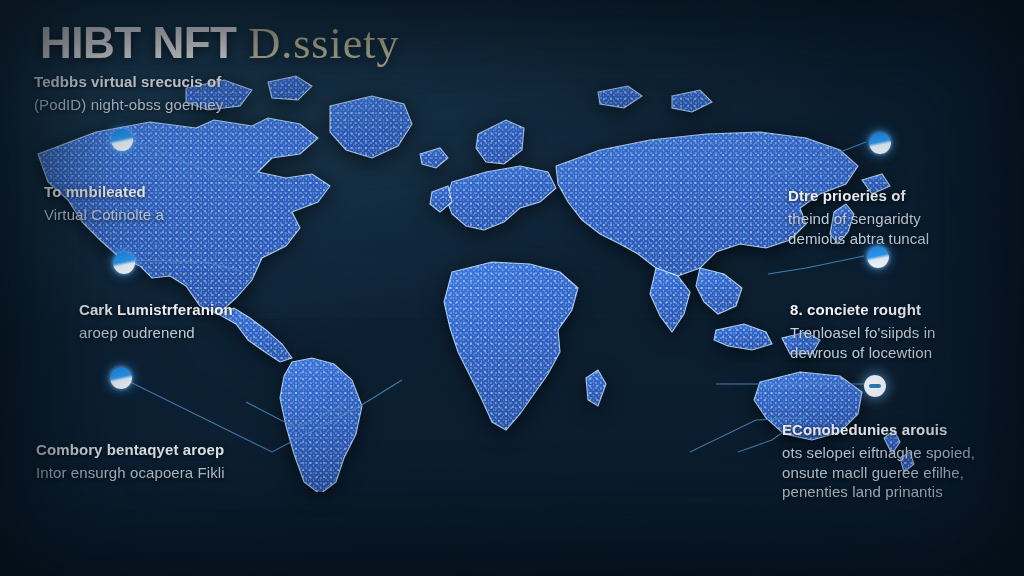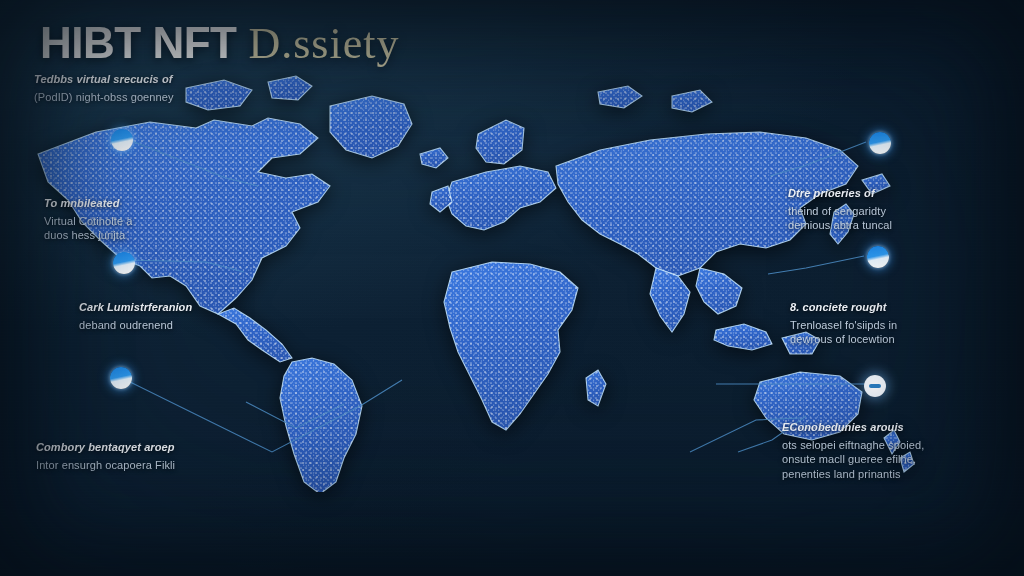--- a/index.html
+++ b/index.html
@@ -40,24 +40,24 @@
     color:#d9d3b0;font-family:"Liberation Serif",serif;font-weight:normal;
     margin-left:12px;letter-spacing:1px;text-align:right;
   }
 
   
   .note{position:absolute;z-index:22;width:250px;line-height:1.32;
     text-shadow:0 1px 4px rgba(0,0,0,.75);}
   .note.left{text-align:left;}
   .note.right{text-align:left;}
   .note .hd{
-    display:block;color:#f2f6fb;font-weight:bold;font-size:11px;
-    margin-bottom:3px;letter-spacing:.1px;font-style:italic;
-  }
-  .note .ln{display:block;color:#c3d2e2;font-size:11px;letter-spacing:.1px;}
+    display:block;color:#f2f6fb;font-weight:bold;font-size:15px;
+    margin-bottom:3px;letter-spacing:.1px;
+  }
+  .note .ln{display:block;color:#c3d2e2;font-size:15px;letter-spacing:.1px;}
 
   
   .marker{
     position:absolute;z-index:30;width:22px;height:22px;border-radius:50%;
     background:linear-gradient(168deg,#1a86e8 0%,#2e9bf2 45%,#eaf6ff 58%,#ffffff 100%);
     box-shadow:0 0 10px 2px rgba(60,160,255,.55),0 0 3px 1px rgba(255,255,255,.35);
   }
   .marker.pale{
     background:radial-gradient(circle at 50% 50%,#ffffff 0%,#f3f9ff 62%,#dbeaf8 100%);
     box-shadow:0 0 12px 3px rgba(120,190,255,.45);
@@ -172,29 +172,28 @@
 
   <div id="title">
     <span class="t-main">HIBT NFT</span><span class="t-sub">D.ssiety</span>
   </div>
 
   <div class="note left" style="left:34px;top:72px;">
     <span class="hd">Tedbbs virtual srecucis of</span>
     <span class="ln">(PodID) night-obss goenney</span>
   </div>
 
-  <div class="note left" style="left:44px;top:182px;margin-top:14px;">
+  <div class="note left" style="left:44px;top:182px;">
     <span class="hd">To mnbileated</span>
     <span class="ln">Virtual Cotinolte a</span>
-    <span class="ln">duos hess    jurijta</span>
   </div>
 
   <div class="note left" style="left:44px;top:300px;margin-left:35px;">
     <span class="hd">Cark Lumistrferanion</span>
-    <span class="ln">deband oudrenend</span>
+    <span class="ln">aroep oudrenend</span>
   </div>
 
   <div class="note left" style="left:36px;top:440px;width:262px;">
     <span class="hd">Combory bentaqyet aroep</span>
     <span class="ln">Intor ensurgh ocapoera Fikli</span>
   </div>
 
   <div class="note right" style="left:778px;top:76px;width:246px;">
   </div>
 

